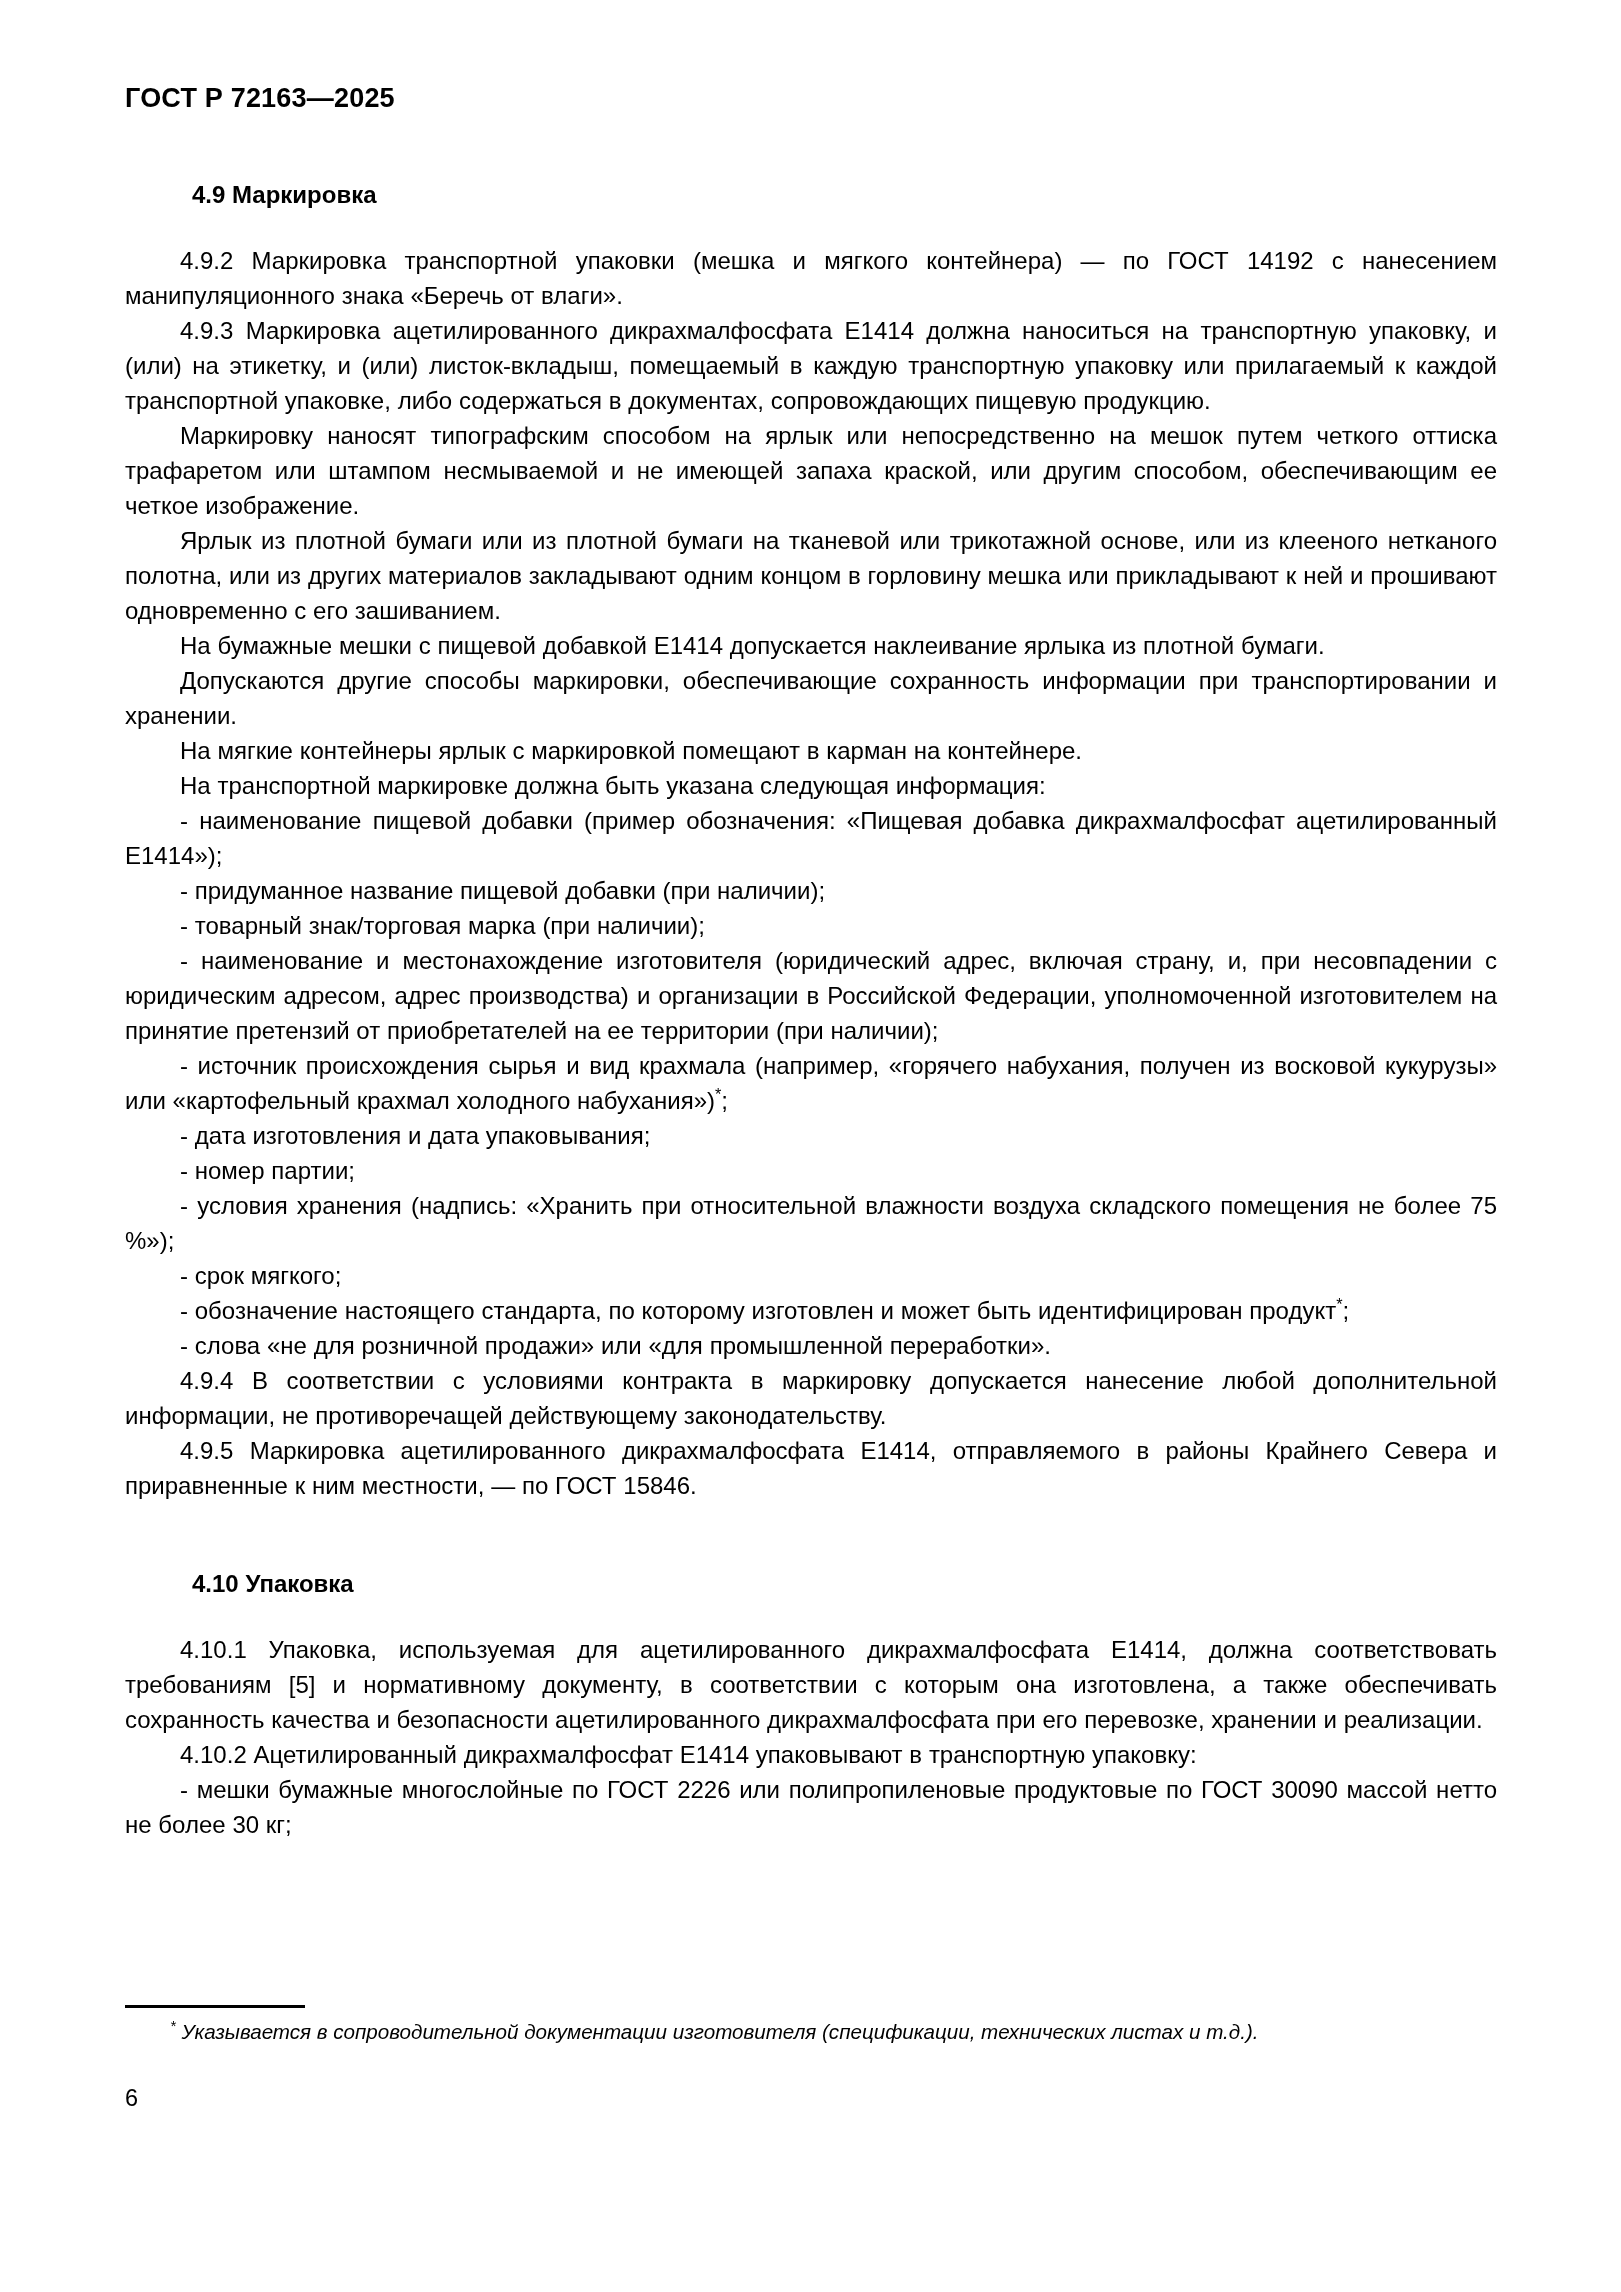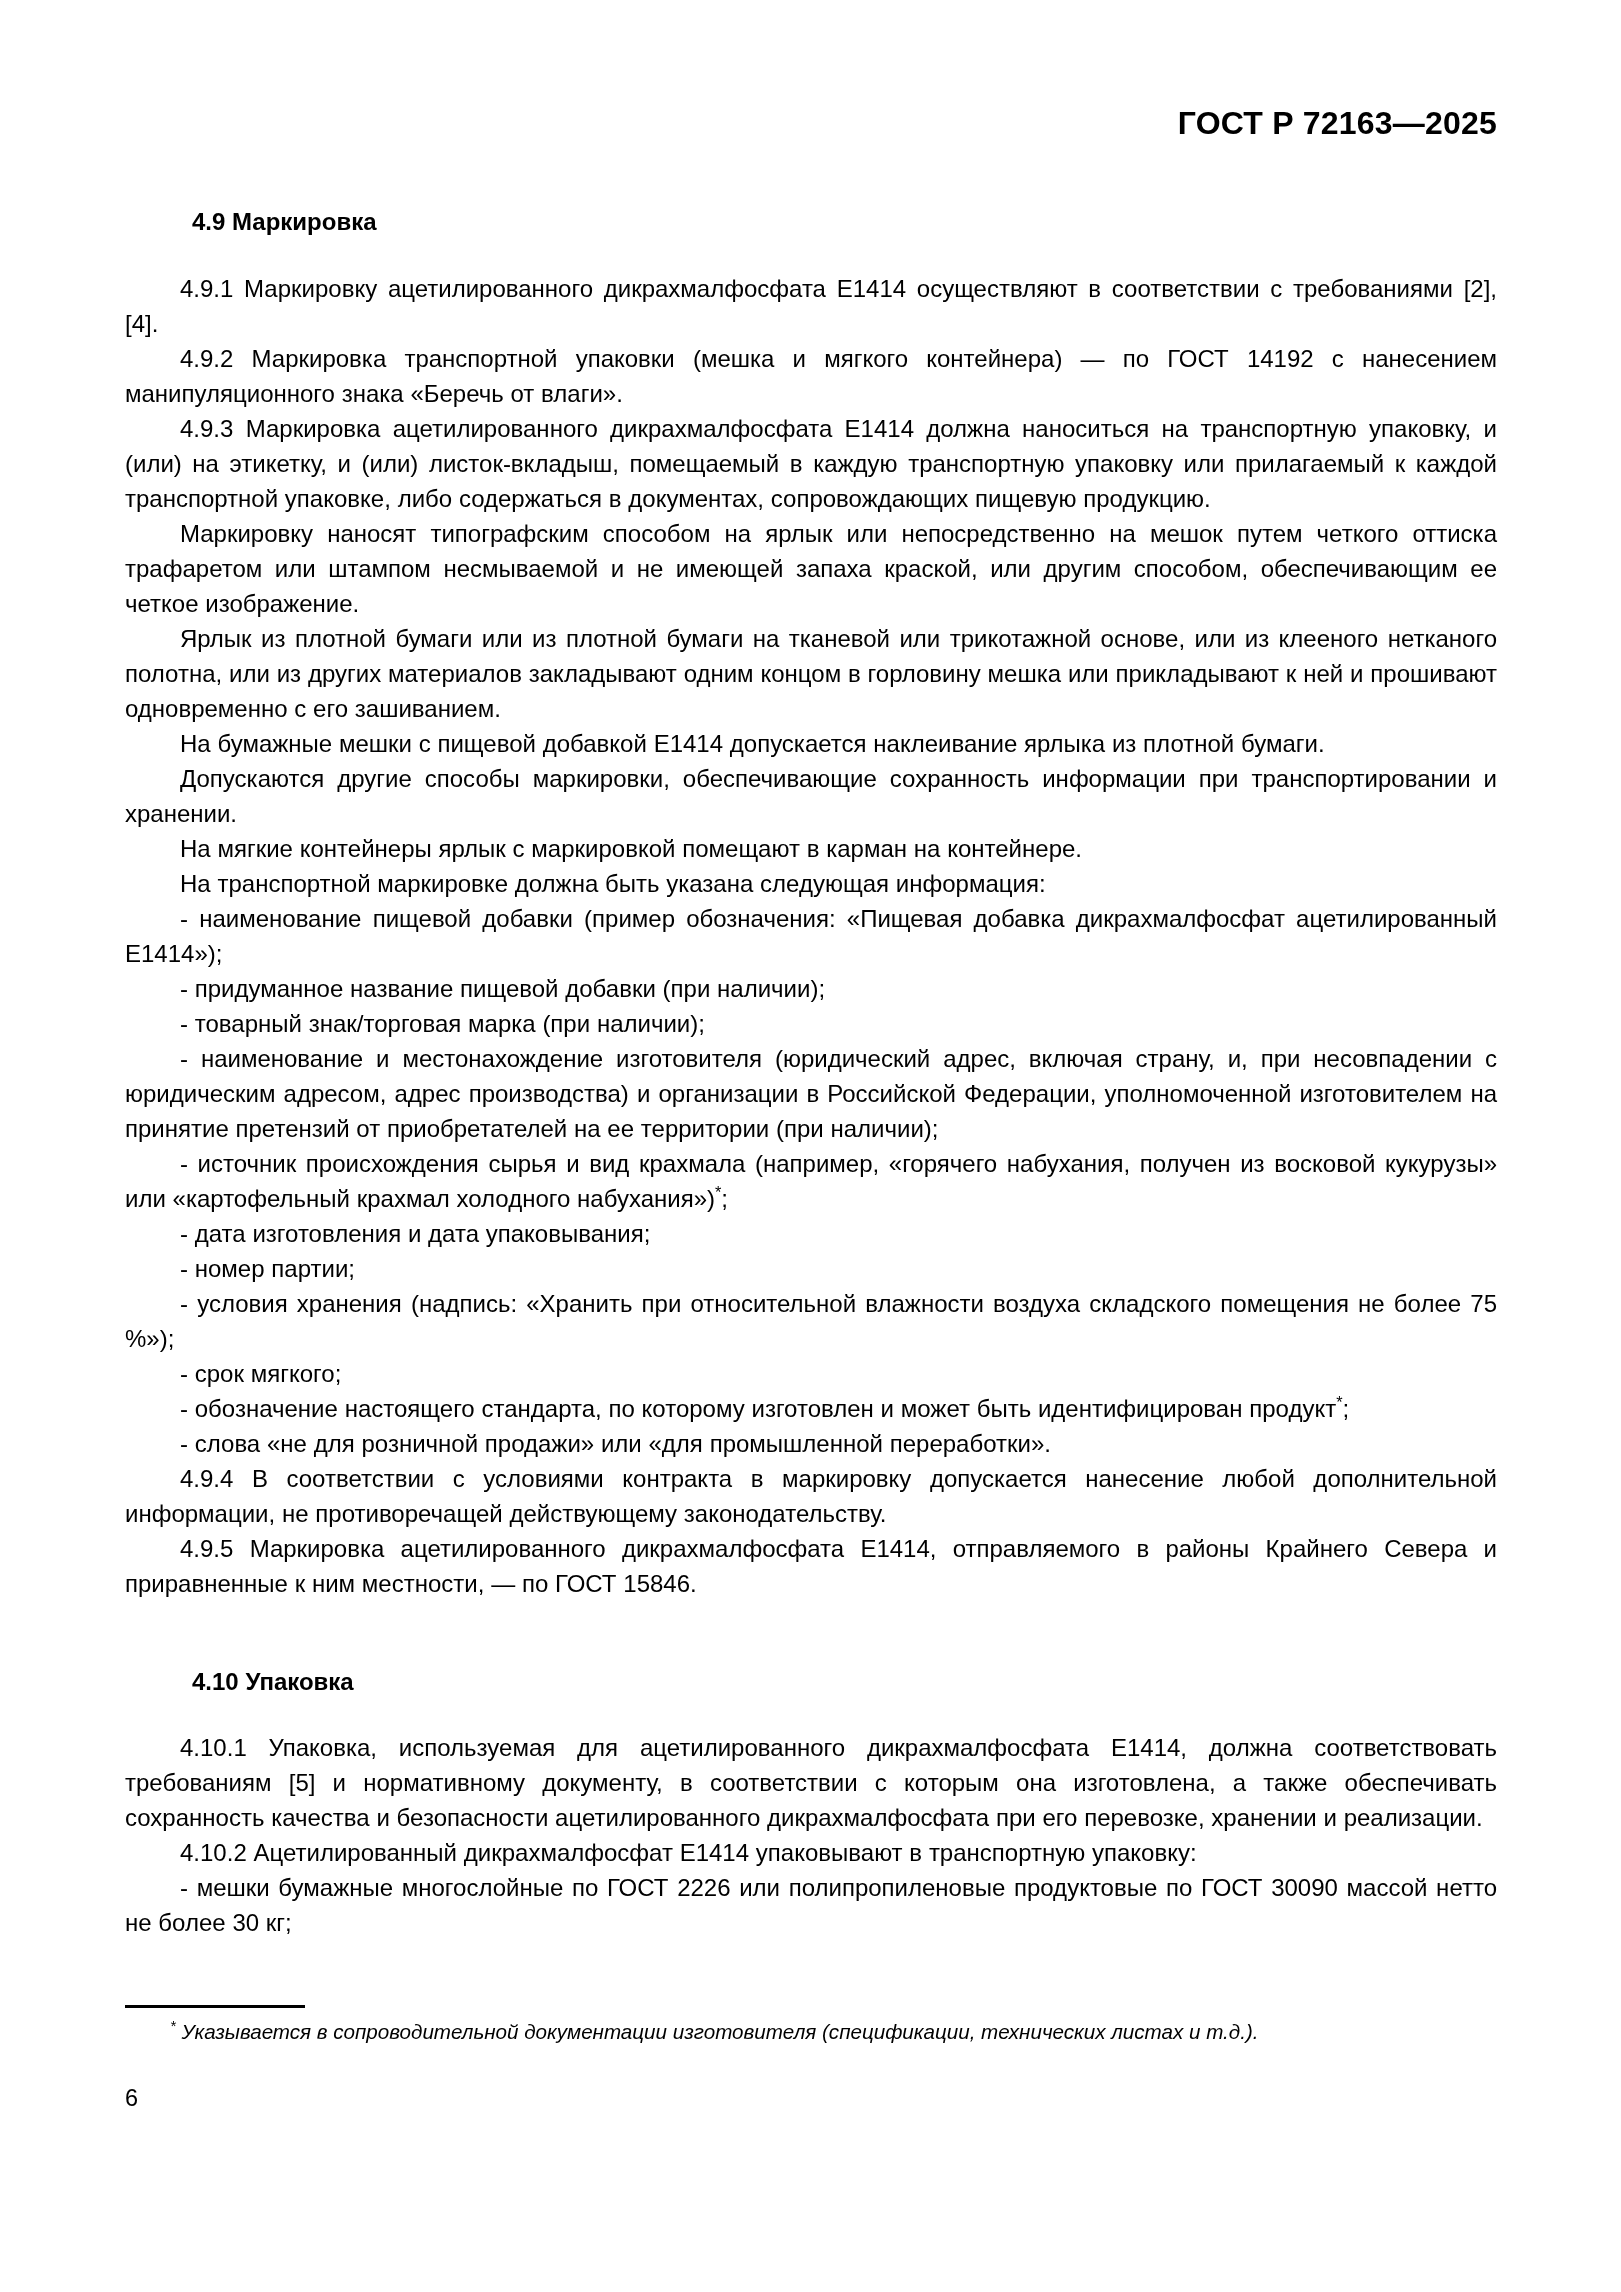--- a/index.html
+++ b/index.html
@@ -19,27 +19,26 @@
     box-sizing: border-box;
     overflow: hidden;
   }
   .content {
     position: absolute;
     left: 125px;
     top: 0;
     width: 1372px;
   }
   .running-head {
-    font-size: 32px;
+    font-size: 27px;
     font-weight: bold;
     letter-spacing: 0.2px;
-    margin-top: 106px;
+    margin-top: 84px;
     margin-bottom: 0;
     line-height: 1.1;
-    text-align: right;
   }
   .section-heading {
     font-size: 24px;
     font-weight: bold;
     margin: 12px;
     padding-left: 55px;
     line-height: 1.2;
   }
   .sp-before-h1 { height: 55px; }
   .sp-after-h1 { height: 21.6px; }
@@ -104,21 +103,20 @@
 <div class="page">
 
   <div class="content">
 
     <div class="running-head">ГОСТ Р 72163—2025</div>
 
     <div class="sp-before-h1"></div>
     <div class="section-heading">4.9  Маркировка</div>
     <div class="sp-after-h1"></div>
 
-    <p class="body">4.9.1 Маркировку ацетилированного дикрахмалфосфата Е1414 осуществляют в соответствии с требованиями [2], [4].</p>
     <p class="body">4.9.2 Маркировка транспортной упаковки (мешка и мягкого контейнера) — по ГОСТ 14192 с нанесением манипуляционного знака «Беречь от влаги».</p>
     <p class="body">4.9.3 Маркировка ацетилированного дикрахмалфосфата Е1414 должна наноситься на транспортную упаковку, и (или) на этикетку, и (или) листок-вкладыш, помещаемый в каждую транспортную упаковку или прилагаемый к каждой транспортной упаковке, либо содержаться в документах, сопровождающих пищевую продукцию.</p>
     <p class="body">Маркировку наносят типографским способом на ярлык или непосредственно на мешок путем четкого оттиска трафаретом или штампом несмываемой и не имеющей запаха краской, или другим способом, обеспечивающим ее четкое изображение.</p>
     <p class="body">Ярлык из плотной бумаги или из плотной бумаги на тканевой или трикотажной основе, или из клееного нетканого полотна, или из других материалов закладывают одним концом в горловину мешка или прикладывают к ней и прошивают одновременно с его зашиванием.</p>
     <p class="body">На бумажные мешки с пищевой добавкой Е1414 допускается наклеивание ярлыка из плотной бумаги.</p>
     <p class="body">Допускаются другие способы маркировки, обеспечивающие сохранность информации при транспортировании и хранении.</p>
     <p class="body">На мягкие контейнеры ярлык с маркировкой помещают в карман на контейнере.</p>
     <p class="body">На транспортной маркировке должна быть указана следующая информация:</p>
 
     <p class="body listitem">- наименование пищевой добавки (пример обозначения: «Пищевая добавка дикрахмалфосфат ацетилированный Е1414»);</p>

